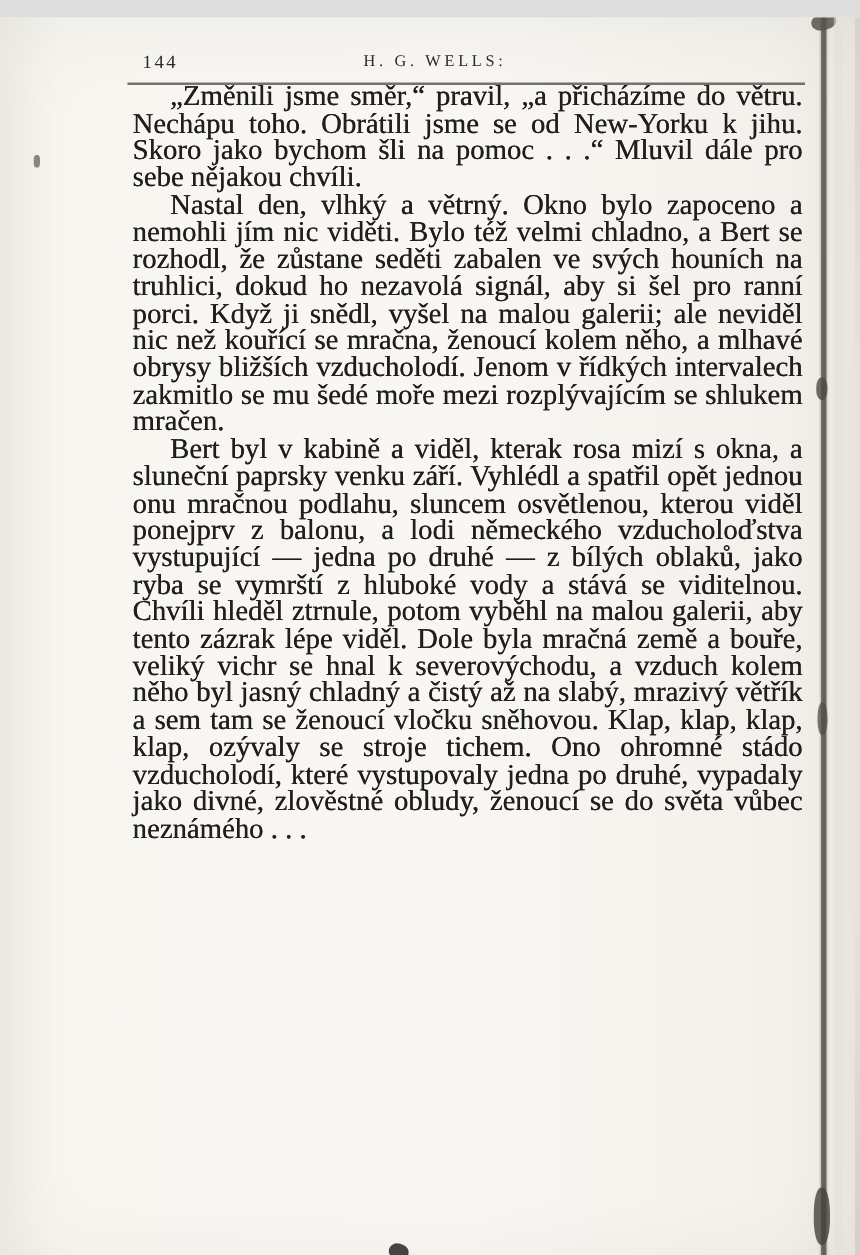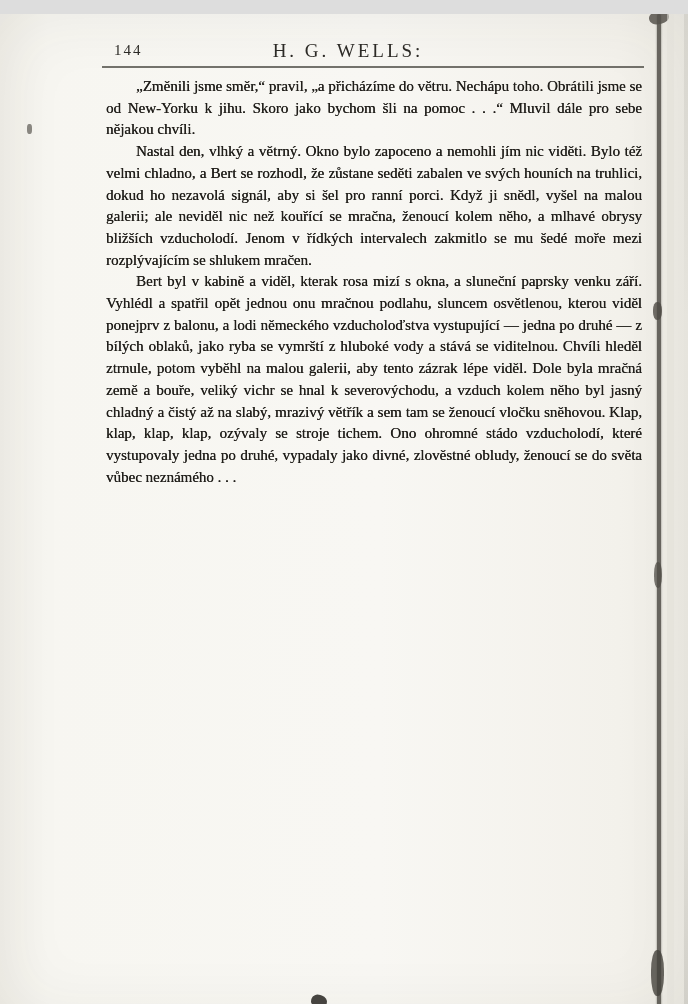--- a/index.html
+++ b/index.html
@@ -21,31 +21,31 @@
   .header{
     position:absolute;left:106px;top:26px;width:536px;
     text-align:center;
   }
   .page-number{
     position:absolute;left:8px;top:2px;
     font-size:15px;letter-spacing:2px;color:#2c2a26;
   }
   .running-header{
     display:inline-block;
-    font-size:19px;letter-spacing:3px;color:#2c2a26;
+    font-size:13px;letter-spacing:3px;color:#2c2a26;
     transform:translateX(-26px);
     white-space:nowrap;
   }
   .header-rule{
     position:absolute;left:102px;top:52px;width:542px;height:1.5px;
     background:#47453f;opacity:.75;
   }
   .text-block{
-    position:absolute;left:106px;top:62px;width:536px;
-    font-size:15px;line-height:21.7px;
+    position:absolute;left:106px;top:52px;width:536px;
+    font-size:23px;line-height:21.7px;
     text-align:justify;
     hyphens:auto;-webkit-hyphens:auto;
     text-shadow:0.25px 0 0 currentColor;
   }
   .para{
     margin:0;
     text-indent:30px;
   }
   
   .edge-line{

